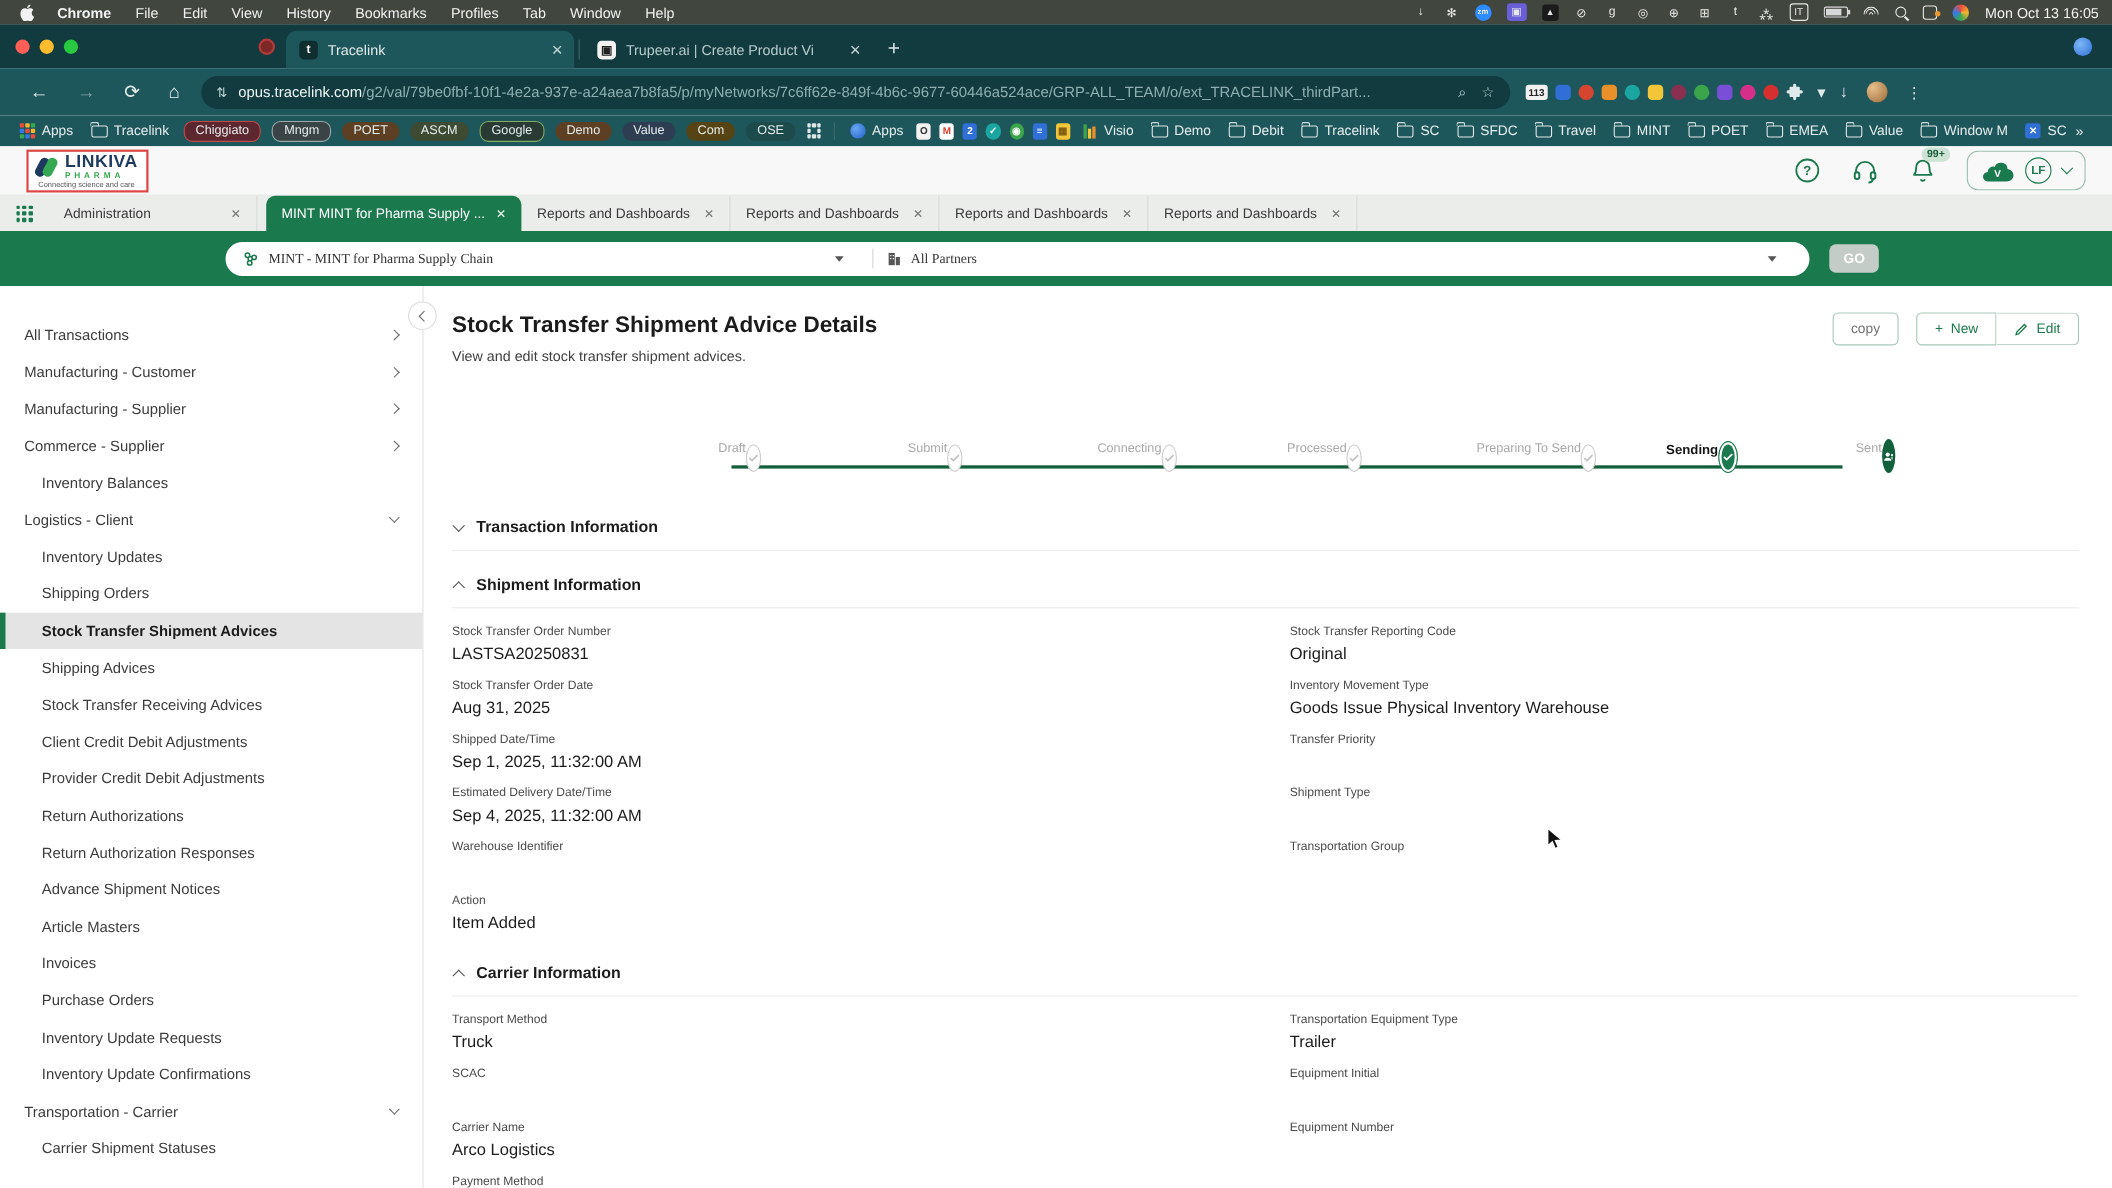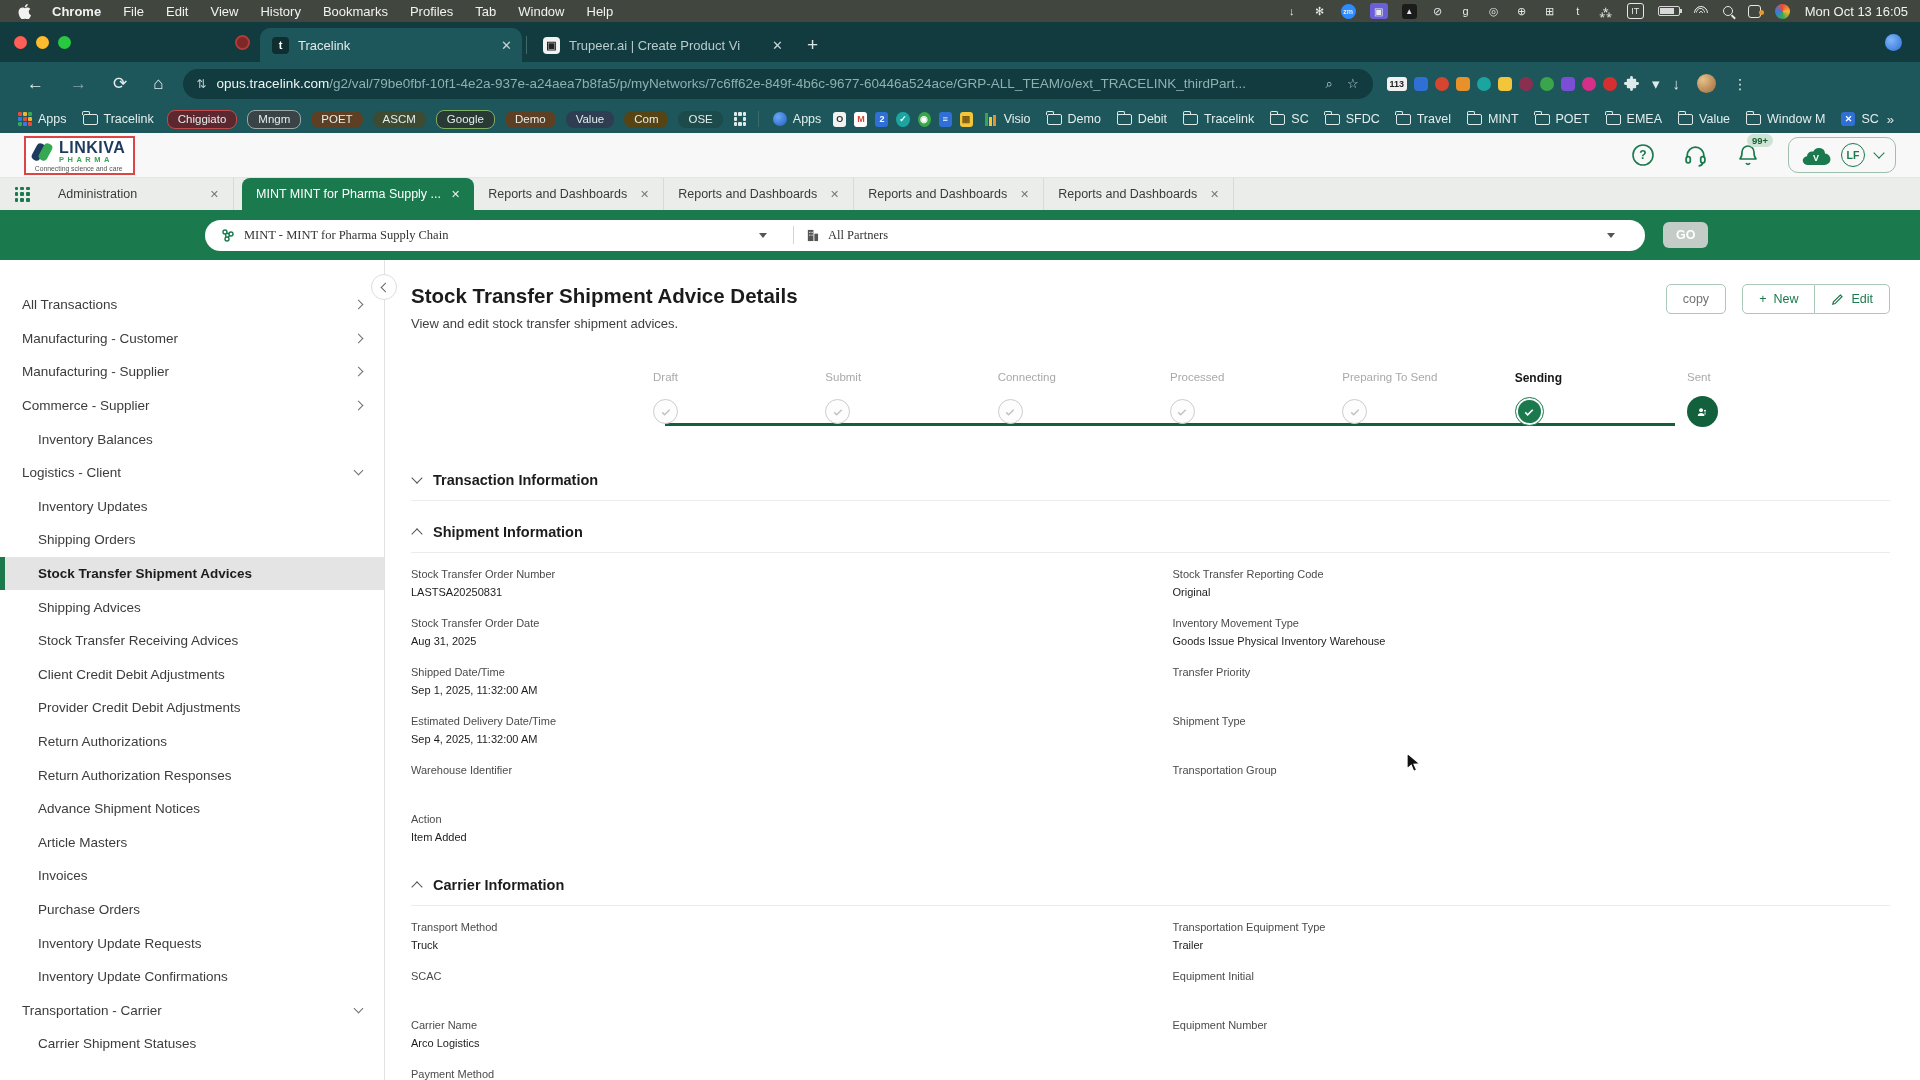--- a/index.html
+++ b/index.html
@@ -139,38 +139,38 @@
   h1 { font-size:20.5px; color:#1b1b1b; font-weight:bold; }
   .subtitle { font-size:13px; color:#3f3f3f; margin-top:8px; }
   .btns { margin-left:auto; display:flex; align-items:center; }
   .obtn { border:1px solid #a9c8b8; background:#fff; border-radius:5px; font-size:12.5px; padding:7px 16px; color:#1a7a4e; display:flex; align-items:center; gap:7px; }
   .obtn.gray { color:#737373; margin-right:16px; }
   .obtn.joinl { border-radius:5px 0 0 5px; }
   .obtn.joinr { border-radius:0 5px 5px 0; border-left:none; }
 
   .stepper { position:relative; margin:40px 0 0 242px; width:1036px; height:78px; display:flex; justify-content:space-between; }
   .sline { position:absolute; left:12px; right:14px; top:52px; height:2.5px; background:#14603d; }
-  .step { display:flex; flex-direction:column; width:2px; position:relative; }
+  .step { display:flex; flex-direction:row; align-items:center; width:2px; position:relative; }
   .slabel { white-space:nowrap; font-size:11.5px; color:#a9a9a9; height:16px; }
   .step.current .slabel { color:#161616; font-weight:bold; font-size:12px; }
   .dot { margin-top:12px; width:25px; height:25px; border-radius:50%; background:#fdfdfd; border:1.5px solid #cccccc; display:flex; align-items:center; justify-content:center; z-index:2; }
   .dot svg { width:12px; height:12px; }
   .step.current .dot { width:29px; height:29px; margin-top:10px; border-color:#1a7a4e; background:#fff; padding:2px; }
   .innerdot { width:100%; height:100%; border-radius:50%; background:#1a7a4e; display:flex; align-items:center; justify-content:center; }
   .step.final .dot { width:31px; height:31px; margin-top:9px; border:none; background:#12603c; }
 
   .shdr { display:flex; align-items:center; gap:12px; padding:13px 0 12px 2px; border-bottom:1px solid #ececec; margin-top:10px; }
   .shdr .schv { width:8px; height:8px; border-right:1.7px solid #555; border-bottom:1.7px solid #555; }
   .schv.dn { transform:rotate(45deg); margin-top:-4px; }
   .schv.up { transform:rotate(-135deg); margin-top:4px; }
   .stitle { font-size:14.5px; font-weight:bold; color:#1c1c1c; }
   .fields { display:grid; grid-template-columns:1fr 1fr; column-gap:44px; padding-top:15px; }
   .field { height:49px; }
   .flabel { font-size:11px; color:#4b4b4b; }
-  .fval { font-size:11px; color:#1c1c1c; margin-top:6px; min-height:16px; }
+  .fval { font-size:15px; color:#1c1c1c; margin-top:6px; min-height:16px; }
 
   .cursor { position:absolute; left:1406px; top:752px; z-index:50; }
 </style>
 </head>
 <body>
 
 <div class="screen">
 
   <div class="mbar">
     <svg class="apple" viewBox="0 0 14 16">

